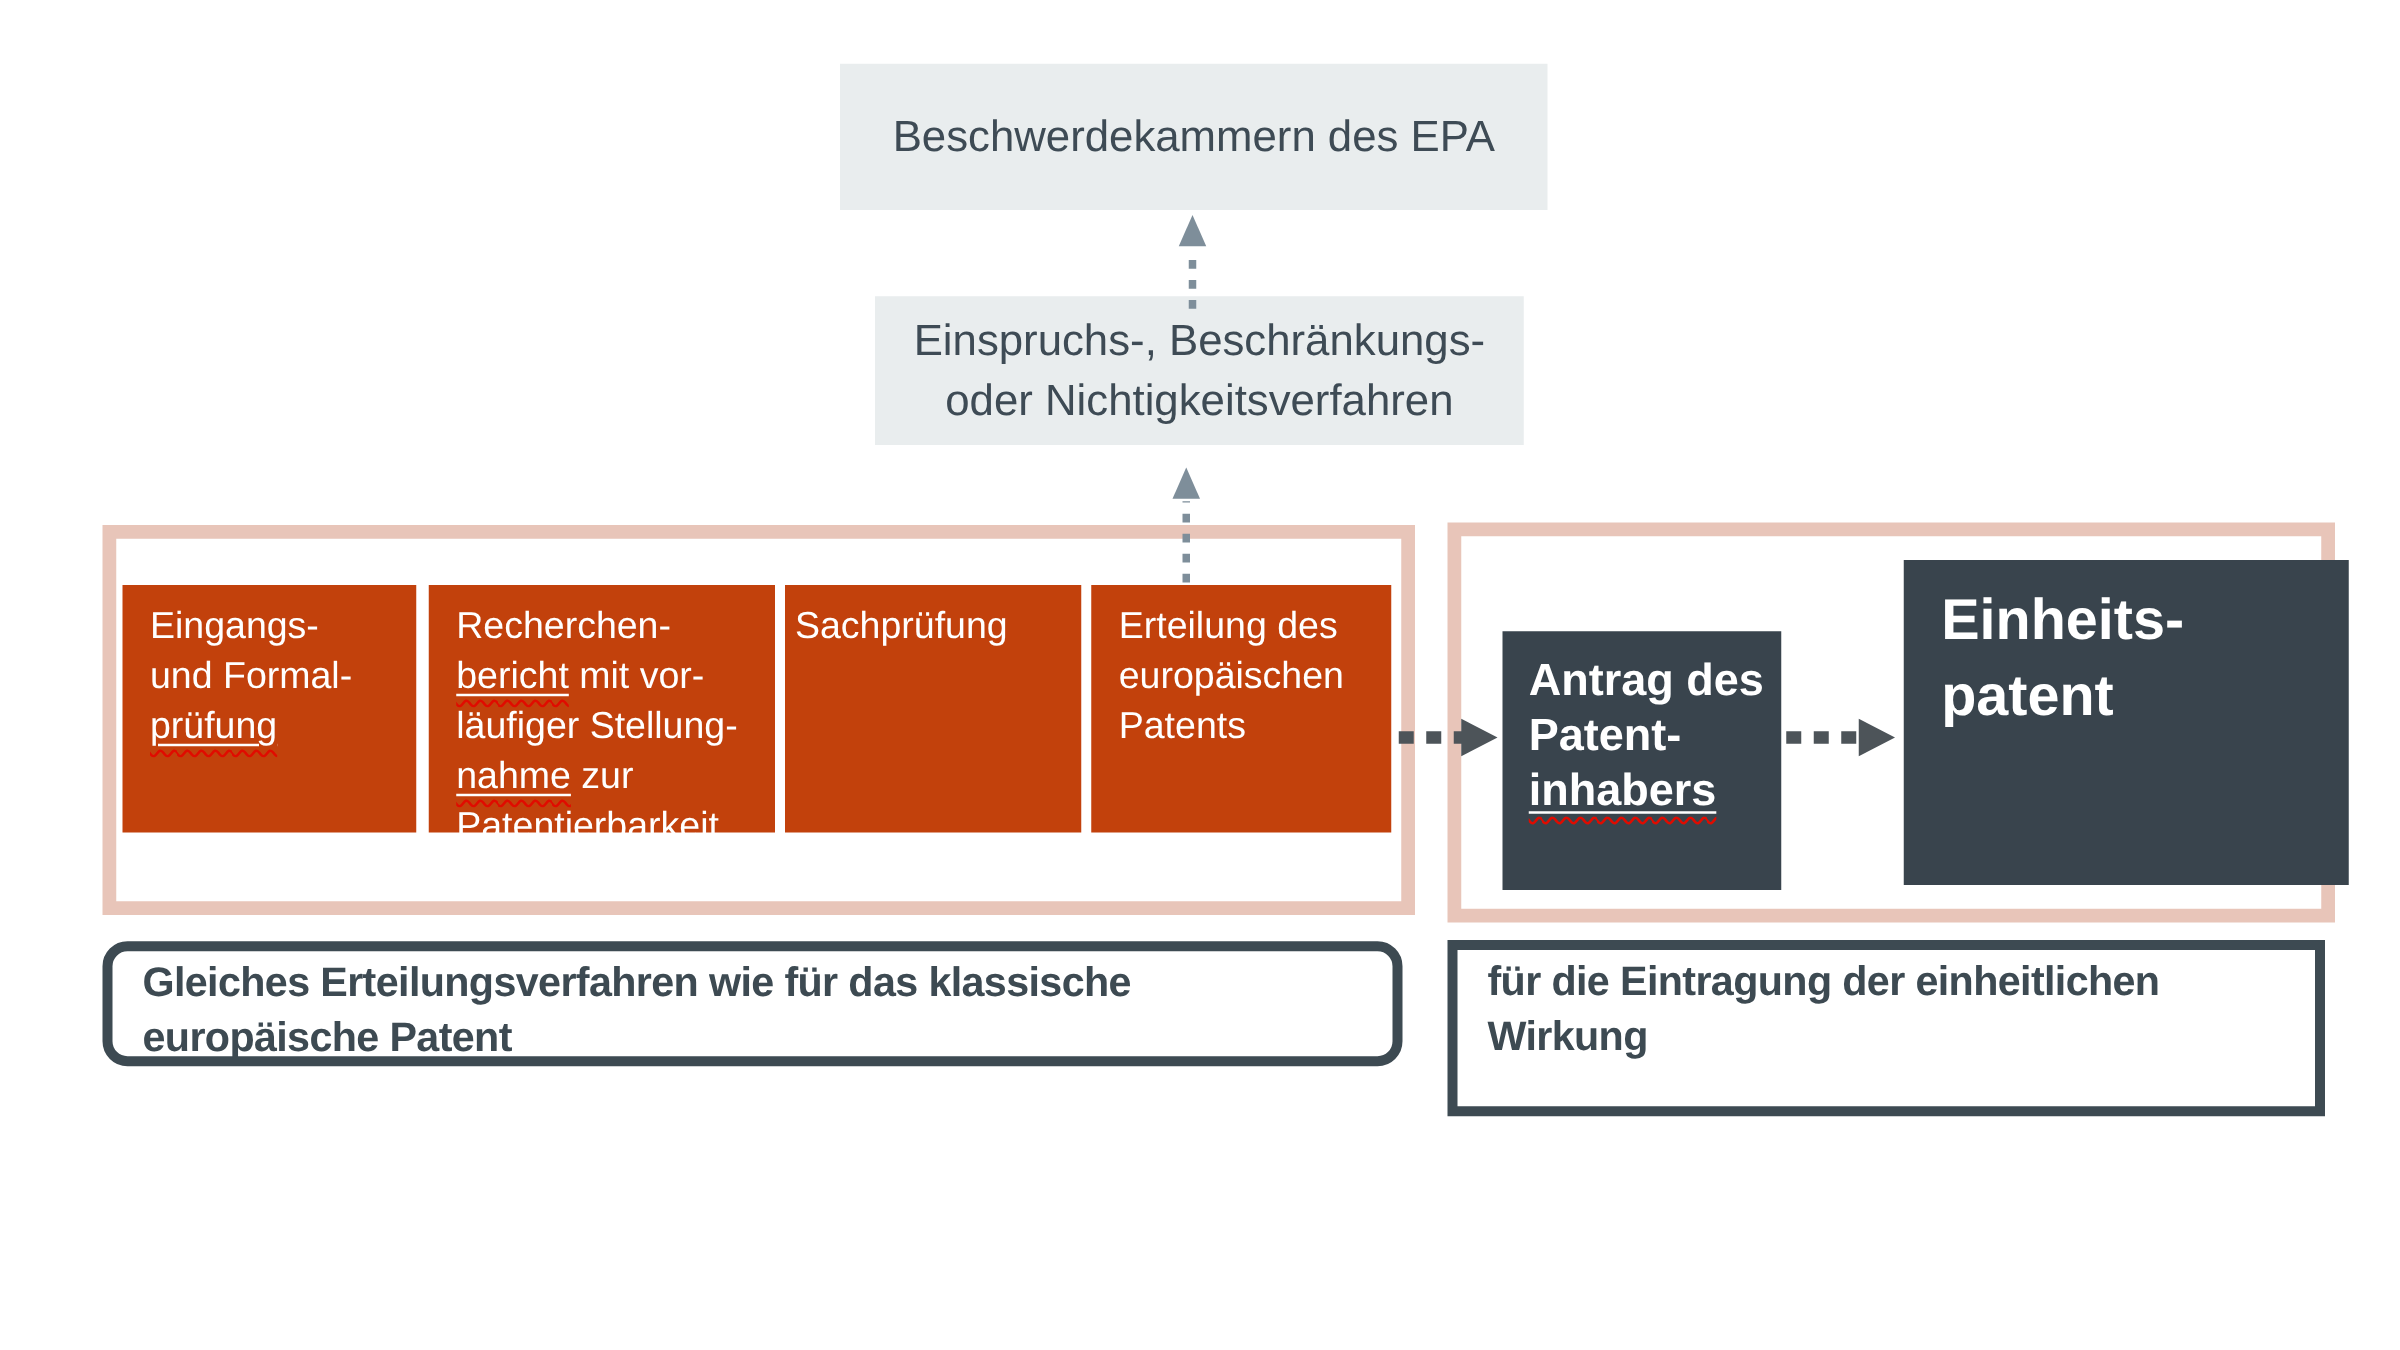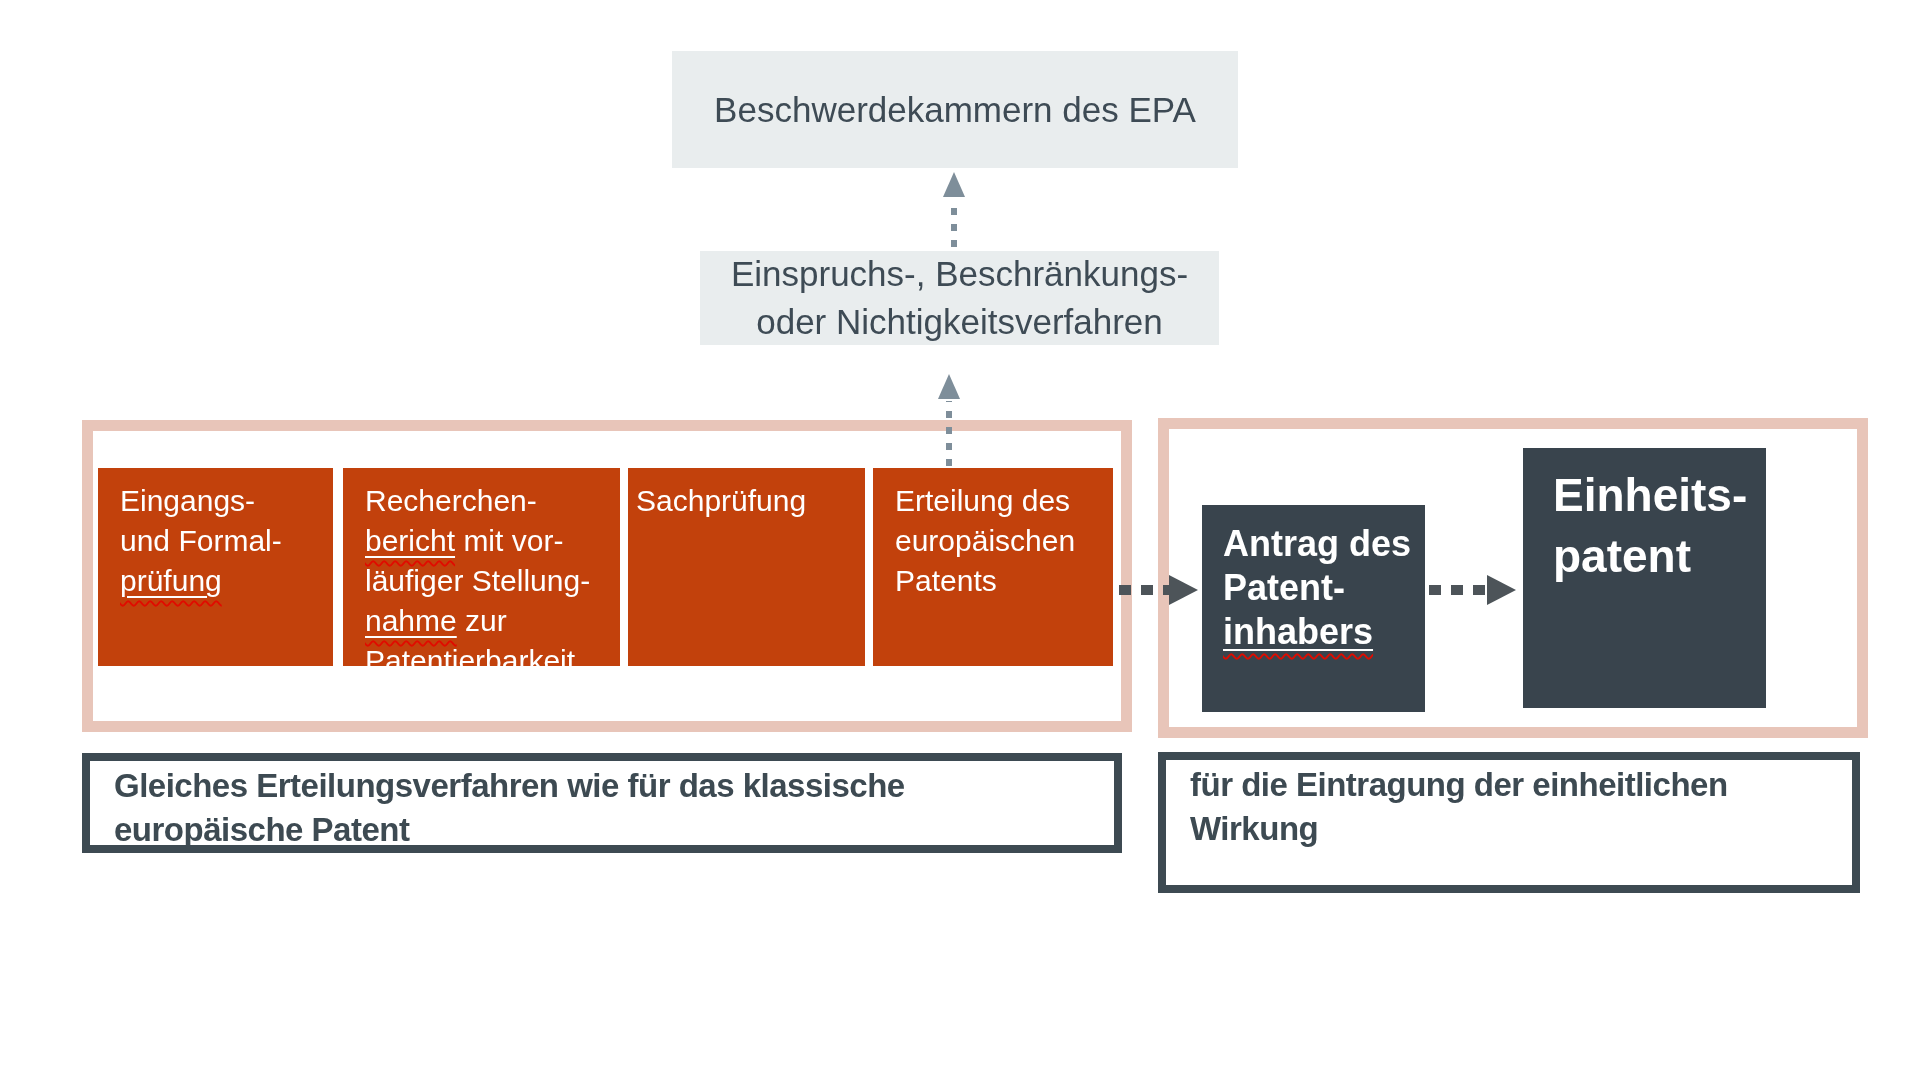--- a/index.html
+++ b/index.html
@@ -22,21 +22,21 @@
     background: #e9edee;
     color: #3e4b55;
     font-size: 35px;
     line-height: 48px;
     text-align: center;
     display: flex;
     flex-direction: column;
     justify-content: center;
   }
   .graybox.appeal      { left: 672px; top: 51px;  width: 566px; height: 117px; }
-  .graybox.opposition  { left: 700px; top: 251px; width: 519px; height: 94px; }
+  .graybox.opposition  { left: 700px; top: 237px; width: 519px; height: 119px; }
 
   
   .frame {
     position: absolute;
     border: 11px solid #e8c5b9;
     background: transparent;
   }
   .frame.grant   { left: 82px;   top: 420px; width: 1050px; height: 312px; }
   .frame.unitary { left: 1158px; top: 418px; width: 710px;  height: 320px; }
 
@@ -63,38 +63,38 @@
     color: #ffffff;
     font-weight: bold;
   }
   .darkbox.request {
     left: 1202px; top: 485px; width: 223px; height: 207px;
     font-size: 36px; line-height: 44px;
     padding: 17px 16px 0 21px;
     margin-top: 20px;
   }
   .darkbox.patent {
-    left: 1523px; top: 448px; width: 243px; height: 260px;
+    left: 1523px; top: 448px; width: 356px; height: 260px;
     font-size: 46px; line-height: 61px;
     padding: 17px 0 0 30px;
   }
 
   
   .caption {
     position: absolute;
     background: #ffffff;
     border: 8px solid #3d4a52;
     color: #3d4a52;
     font-weight: bold;
     font-size: 33px;
     line-height: 44px;
     letter-spacing: -0.5px;
     padding: 3px 0 0 24px;
   }
-  .caption.grant-caption   { left: 82px;   top: 753px; width: 1040px; height: 100px; }
+  .caption.grant-caption   { left: 82px;   top: 753px; width: 1040px; height: 100px; border-radius: 20px; }
   .caption.unitary-caption { left: 1158px; top: 752px; width: 702px;  height: 141px; }
 
   
   .uline {
     text-decoration: underline;
     text-decoration-thickness: 2px;
     text-underline-offset: 5px;
   }
   .squig {
     text-decoration: underline wavy #e00b00;

